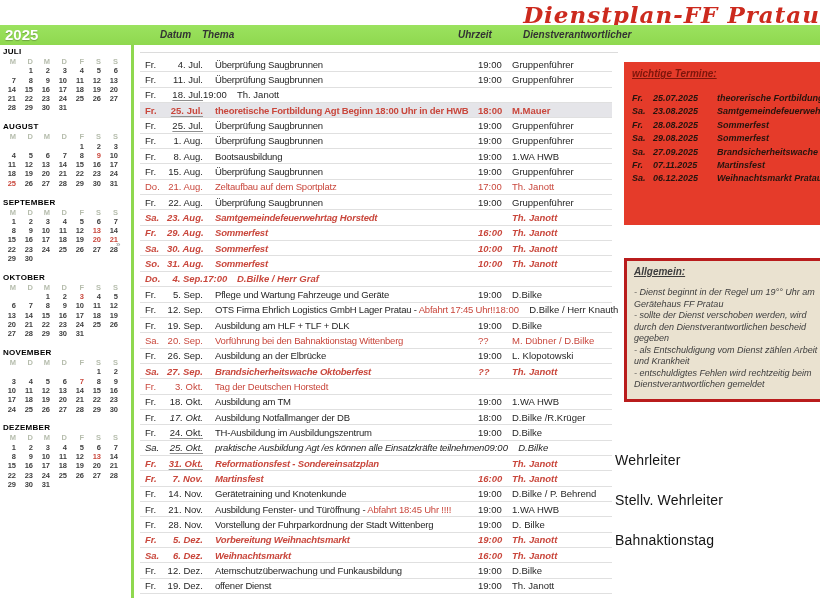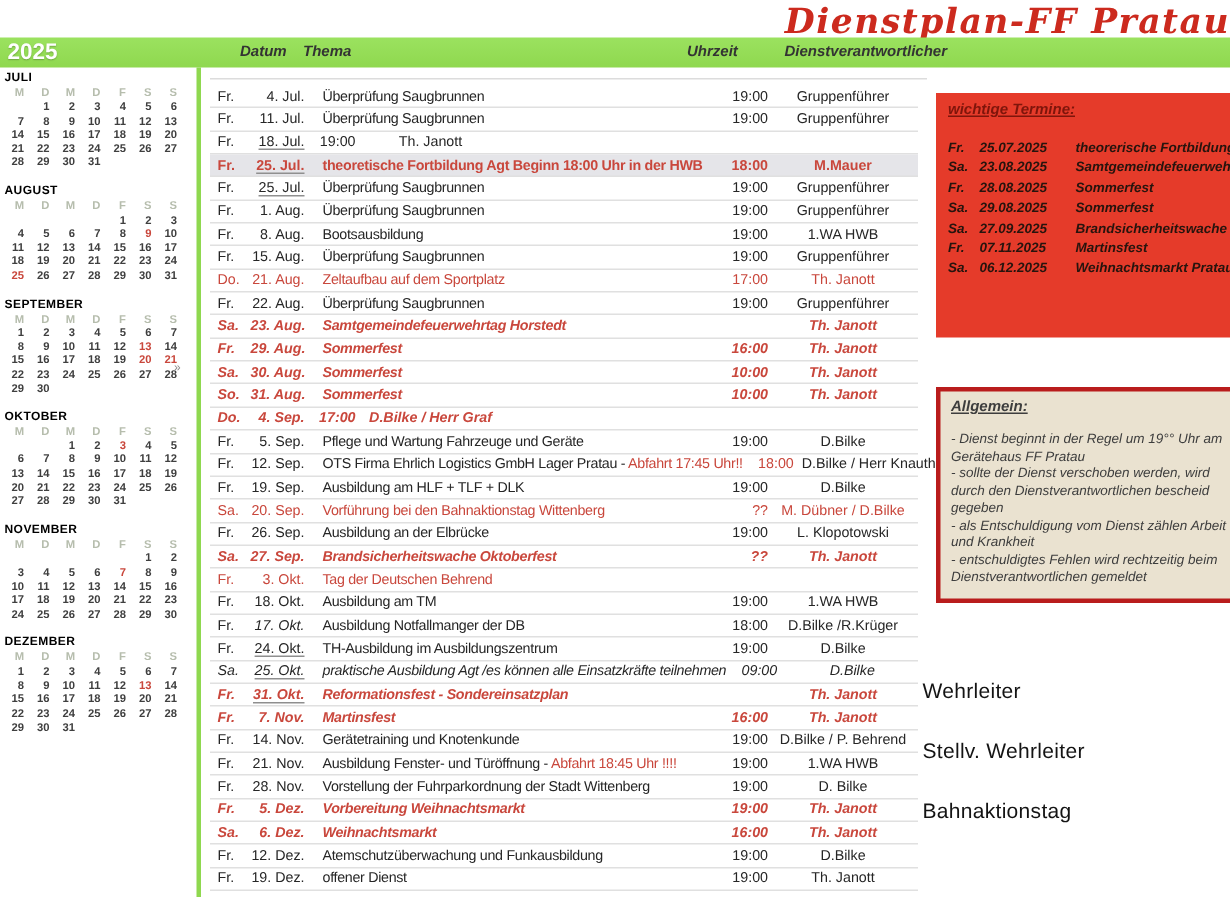--- a/index.html
+++ b/index.html
@@ -36,22 +36,22 @@
   .cal-day.red{color:var(--red)}
   .cal-note{position:absolute;left:116px;top:240px;font-size:8px;color:#8a8a8a}
 
   
   #rows{position:absolute;left:140px;top:57px;width:472px}
   .row{display:flex;height:15.35px;align-items:center;border-bottom:1px solid #e0e0e0;
        font-size:9.5px;color:#262626;box-sizing:border-box}
   .c-day{width:22px;padding-left:5px;flex:none}
   .c-date{width:36px;text-align:right;flex:none;white-space:nowrap}
   .c-thema{flex:1;padding-left:12px;white-space:nowrap;letter-spacing:-.2px;overflow:visible}
-  .c-time{width:34px;text-align:right;flex:none}
-  .c-resp{width:100px;text-align:center;flex:none;white-space:nowrap}
+  .c-time{width:34px;text-align:left;flex:none}
+  .c-resp{width:100px;flex:none;white-space:nowrap}
   .row.red{color:var(--red)}
   .row.italic{font-style:italic}
   .row.bold{font-weight:bold}
   .row.graybg{background:#e5e5e9}
   .row.ul .c-date{text-decoration:underline;text-underline-offset:2px;text-decoration-color:#8f8f8f}
   .row.dti .c-date{font-style:italic}
   .redpart,.redtime{color:var(--red)}
 
   
   #redbox{position:absolute;left:624px;top:62px;width:232px;height:163px;background:var(--box-red);
@@ -501,21 +501,21 @@
     <div class="row red italic bold">
       <span class="c-day">Sa.</span>
       <span class="c-date">27. Sep.</span>
       <span class="c-thema">Brandsicherheitswache Oktoberfest</span>
       <span class="c-time">??</span>
       <span class="c-resp">Th. Janott</span>
     </div>
     <div class="row red">
       <span class="c-day">Fr.</span>
       <span class="c-date">3. Okt.</span>
-      <span class="c-thema">Tag der Deutschen Behrend</span>
+      <span class="c-thema">Tag der Deutschen Horstedt</span>
       <span class="c-time"></span>
       <span class="c-resp"></span>
     </div>
     <div class="row">
       <span class="c-day">Fr.</span>
       <span class="c-date">18. Okt.</span>
       <span class="c-thema">Ausbildung am TM</span>
       <span class="c-time">19:00</span>
       <span class="c-resp">1.WA HWB</span>
     </div>

